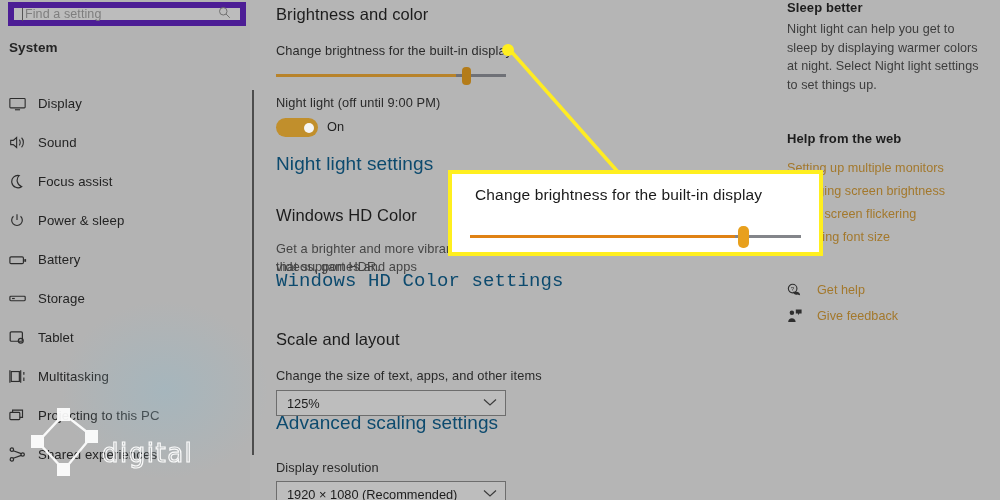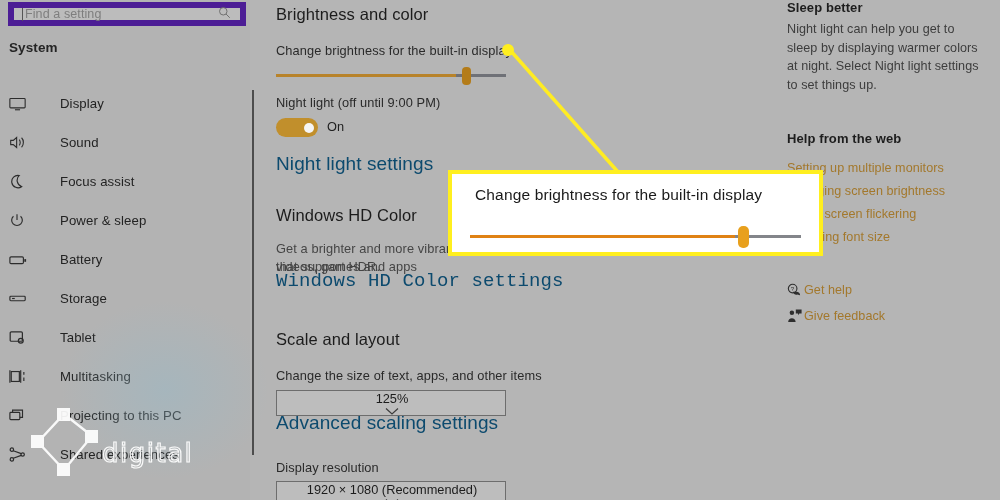--- a/index.html
+++ b/index.html
@@ -54,21 +54,21 @@
     padding-left: 9px;
   }
   .nav-icon {
     width: 26px; height: 18px;
     display: flex; align-items: center; justify-content: flex-start;
     color: #2c2c2c; flex: none;
   }
   .nav-label {
     font-size: 13.2px; color: #232323;
     letter-spacing: .1px;
-    margin-left: 25px;
+    margin-left: 3px;
   }
 
   
   #scrollbar-track {
     position: absolute; left: 250px; top: 28px;
     width: 8px; height: 472px;
     background: #b5b5b5;
   }
   #scrollbar-thumb {
     position: absolute; left: 252px; top: 90px;
@@ -134,21 +134,20 @@
   }
 
   
   .dropdown {
     position: absolute;
     width: 230px; height: 26px;
     background: #bdbdbd;
     border: 1px solid #6d6d6d;
     display: flex; align-items: center;
     padding: 0 8px 0 10px;
-    flex-direction: column;
   }
   .dd-value { flex: 1; font-size: 12.8px; color: #1c1c1c; }
   .dd-chevron { color: #3c3c3c; font-size: 11px; }
 
   
   #rail {
     position: absolute; left: 787px; top: 0;
     width: 205px; height: 500px;
   }
   .rail-head {
@@ -157,21 +156,21 @@
   }
   .rail-body {
     font-size: 12.6px; color: #3d3d3d;
     line-height: 18.5px; letter-spacing: .05px;
   }
   .rail-link {
     font-size: 12.6px; color: #a3782c;
     letter-spacing: .05px; cursor: pointer;
   }
   .rail-action {
-    display: flex; align-items: center; gap: 2px;
+    display: flex; align-items: center; gap: 15px;
     margin-bottom: 12px;
   }
   .rail-action-icon { width: 15px; color: #2e2e2e; display:flex; }
 
   
   #leader-line {
     position: absolute; left: 440px; top: 30px;
     width: 250px; height: 160px;
     pointer-events: none;
   }

